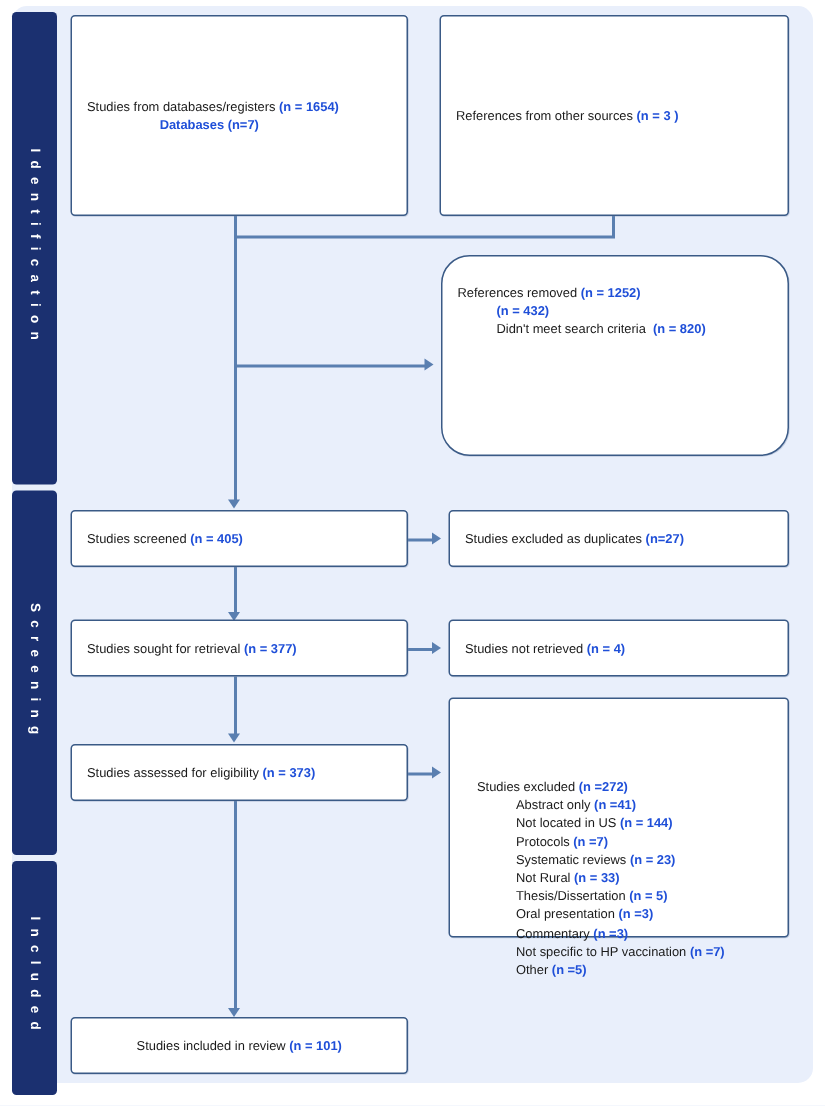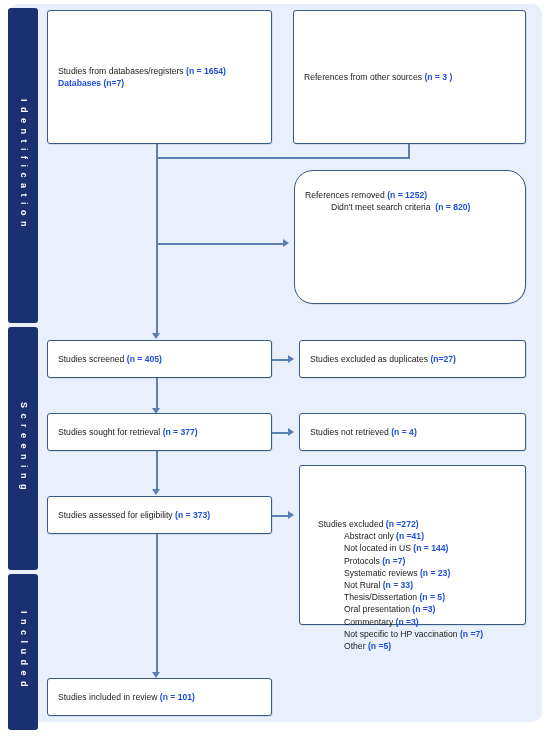--- a/index.html
+++ b/index.html
@@ -119,39 +119,40 @@
 
   <div class="ln vline" style="left:156px;top:534px;height:140px;"></div>
   <div class="arrow-down" style="left:152px;top:672px;"></div>
 
   <div class="box" style="left:47px;top:10px;width:225px;height:134px;">
     <div class="inner">
       <div>
         <span>Studies from databases/registers</span>
         <b class="n">(n = 1654)</b>
       </div>
-      <div style="text-align:left;padding-right:40px;">
+      <div style="text-align:center;padding-right:40px;">
         <span class="blueline">Databases  (n=7)</span>
       </div>
     </div>
   </div>
 
   <div class="box" style="left:293px;top:10px;width:233px;height:134px;">
     <div class="inner">
       <span>References from other sources</span>
       <b class="n">(n = 3 )</b>
     </div>
   </div>
 
   <div class="box" style="left:294px;top:170px;width:232px;height:134px;align-items:flex-start;border-radius:19px;">
     <div class="inner" style="padding-top:18px;">
       <div>
         <span>References removed</span>
         <b class="n">(n = 1252)</b>
       </div>
+      <span class="indent2 blueline">(n = 432)</span>
       <div class="indent2">
         <span>Didn't meet search criteria</span>
         &nbsp;<b class="n">(n = 820)</b>
       </div>
     </div>
   </div>
 
   <div class="box" style="left:47px;top:340px;width:225px;height:38px;">
     <div class="inner">
       <span>Studies screened</span>
@@ -229,20 +230,20 @@
         <span>Not specific to HP vaccination</span>
         <b class="n">(n =7)</b>
       </div>
       <div class="indent2">
         <span>Other</span>
         <b class="n">(n =5)</b>
       </div>
     </div>
   </div>
 
-  <div class="box" style="left:47px;top:678px;width:225px;height:38px;">
+  <div class="box" style="left:47px;top:678px;width:225px;height:38px;text-align:center;">
     <div class="inner">
       <span>Studies included in review</span>
       <b class="n">(n = 101)</b>
     </div>
   </div>
 
 </div>
 
 </body></html>

